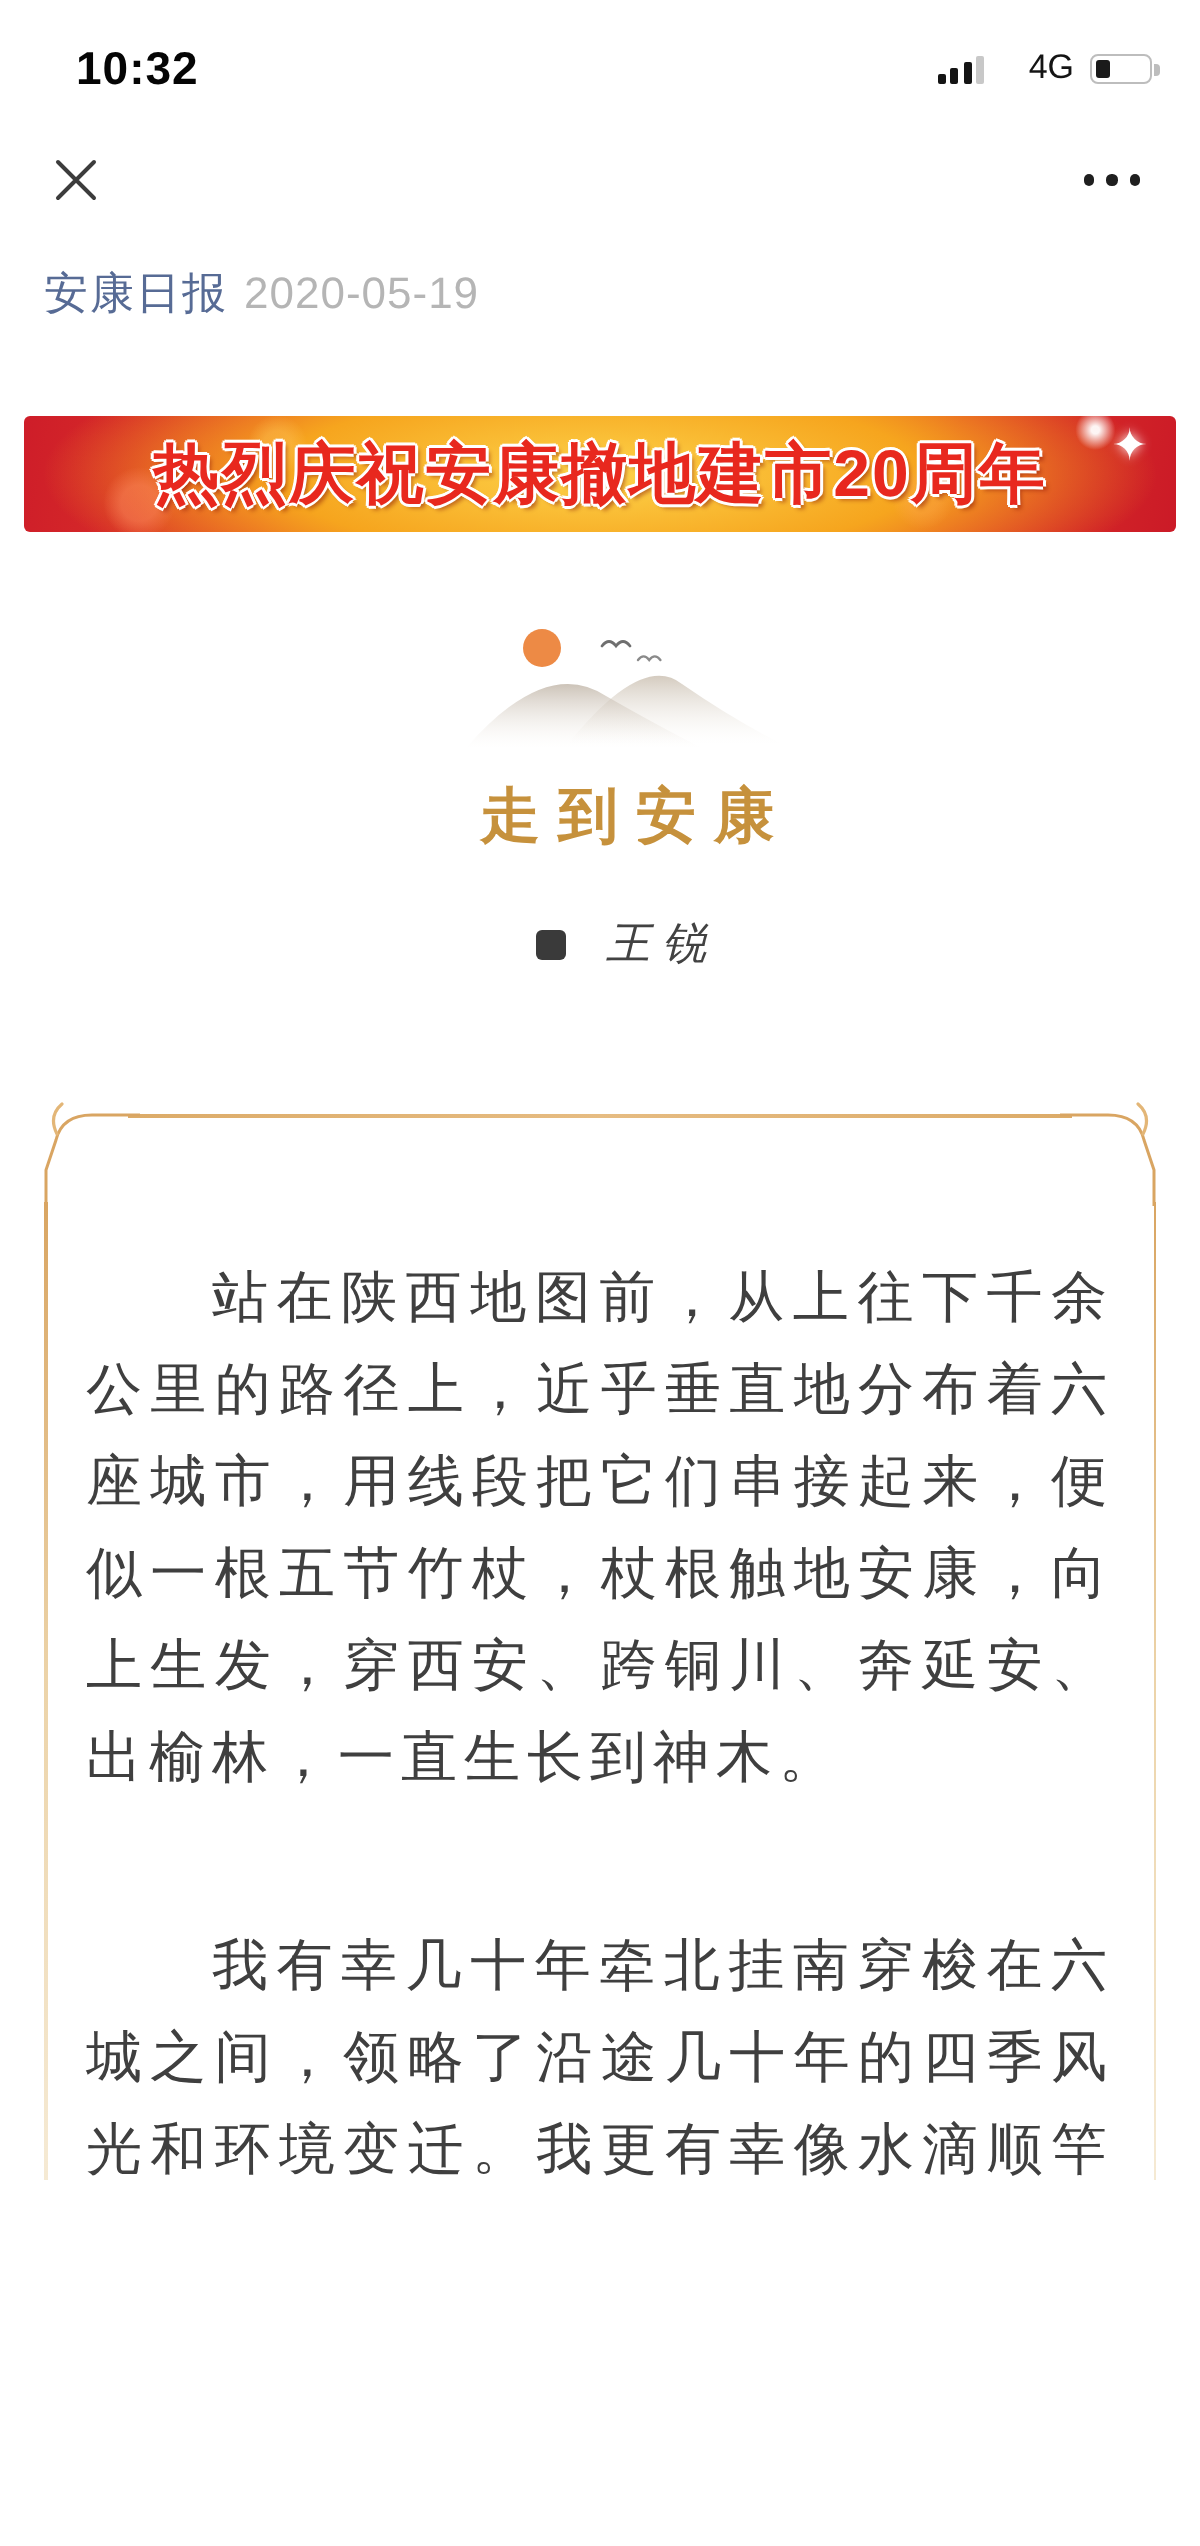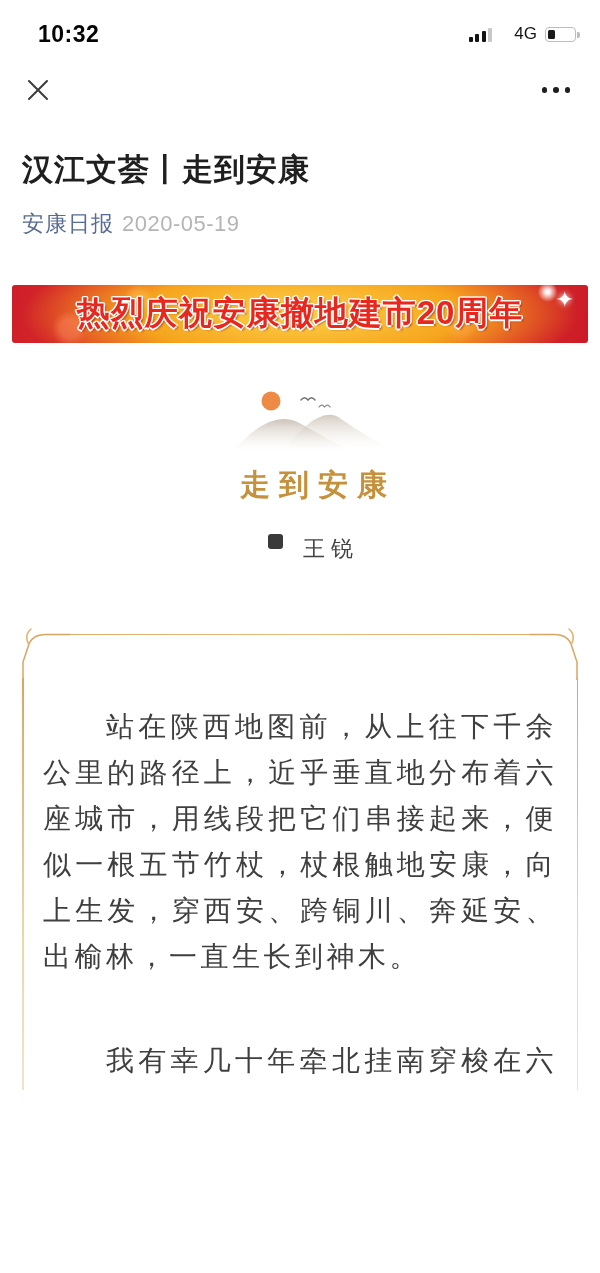--- a/index.html
+++ b/index.html
@@ -57,21 +57,21 @@
     text-shadow:
       -1.5px 0 0 #fff, 1.5px 0 0 #fff, 0 -1.5px 0 #fff, 0 1.5px 0 #fff,
       -1px -1px 0 #fff, 1px -1px 0 #fff, -1px 1px 0 #fff, 2px 2px 2px rgba(120,0,0,.45);
   }
   .banner-spark { position:absolute; right:14px; top:2px; color:#ffffff; font-size:22px; text-shadow:0 0 6px #fff; }
 
   
   .hero { margin-top:36px; text-align:center;padding-left:27px; }
   .hero-art { display:block; margin:0 auto; }
   .hero-title { margin-top:4px; font-size:30px; font-weight:700; color:#c6913c; letter-spacing:9px; text-indent:9px; }
-  .author-row { margin-top:28px; display:flex; align-items:flex-start; justify-content:center; gap:14px; }
+  .author-row { margin-top:28px; display:flex; align-items:center; justify-content:center; gap:14px;font-style:italic; }
   .author-bullet { width:15px; height:15px; border-radius:3px; background:#3a3a3a; }
   .author-name { font-size:22px; color:#424242; letter-spacing:6px; text-indent:6px; }
 
   
   .content-box { position:relative; margin:70px 22px 0; padding:70px 21px 40px; min-height:700px; }
   .edge { position:absolute; pointer-events:none; }
   .edge-top { top:0; left:42px; right:42px; height:1.5px; background:linear-gradient(to right,#dcab68,#e6bc82 50%,#dcab68); }
   .edge-left { left:0; top:44px; bottom:-2px; width:1.5px; background:linear-gradient(to bottom,#d9a562,#ecd3a8 35%,#f5e9d2 70%,#f9f2e5); }
   .edge-right { right:0; top:44px; bottom:-2px; width:1.5px; background:linear-gradient(to bottom,#d9a562,#ecd3a8 35%,#f5e9d2 70%,#f9f2e5); }
   .corner { position:absolute; top:-6px; width:50px; height:52px; }
@@ -111,21 +111,20 @@
       </svg>
     </span>
     <span class="more-btn">
         <i></i>
         <i></i>
         <i></i>
       </span>
   </div>
 
   <div class="article-head">
-    <h1 class="page-title">汉江文荟丨走到安康</h1>
     <div class="meta-row">
       <span class="meta-source">安康日报</span>
       <span class="meta-date">2020-05-19</span>
     </div>
   </div>
 
   <div class="banner">
     <span class="banner-text">热烈庆祝安康撤地建市20周年</span>
     <span class="banner-spark">✦</span>
   </div>

